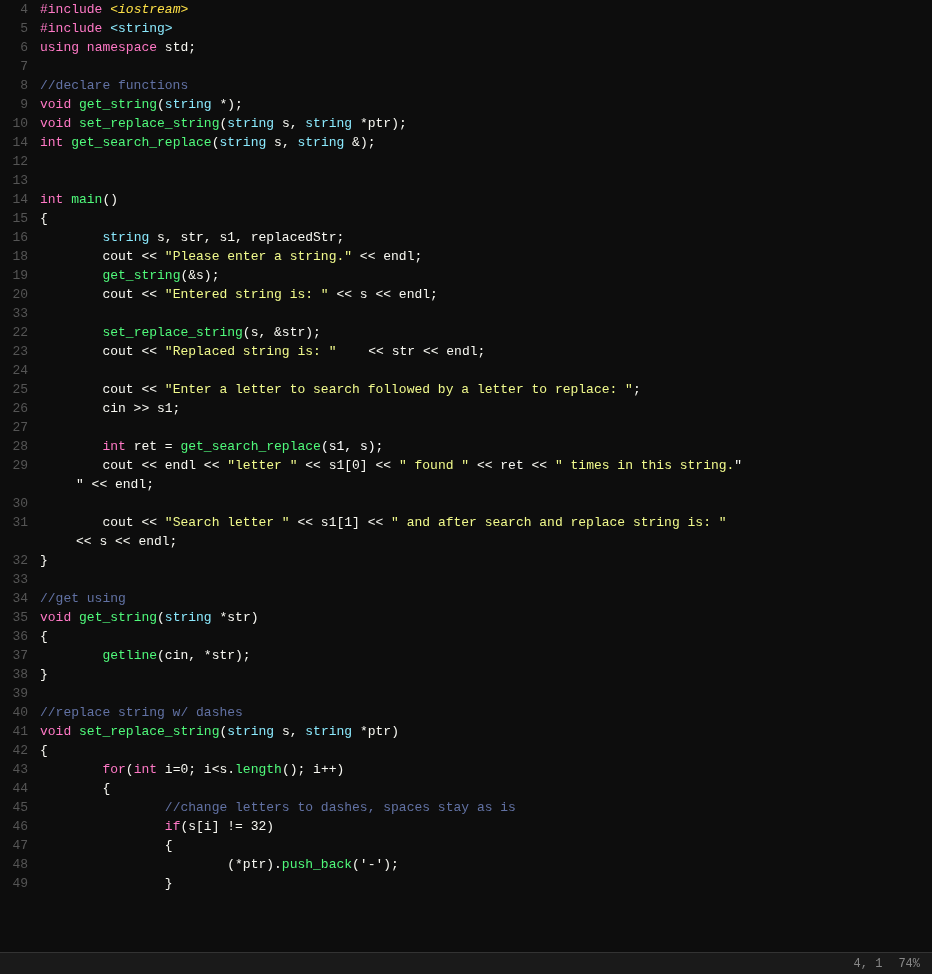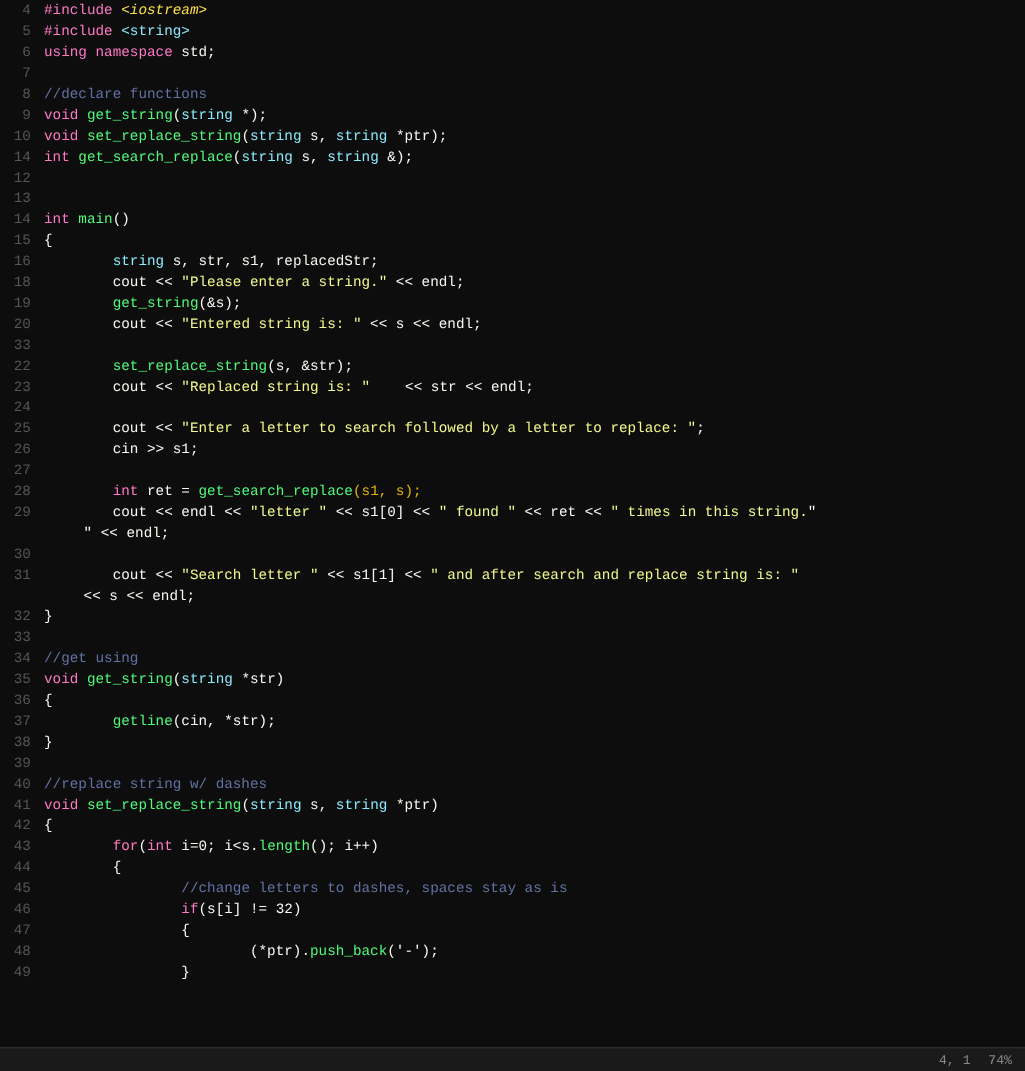--- a/index.html
+++ b/index.html
@@ -178,21 +178,21 @@
         <div class="line">
           <span class="line-number">26</span>
           <span class="line-content"><span style="color: rgb(248, 248, 242);">        cin &gt;&gt; s1;</span></span>
         </div>
         <div class="line">
           <span class="line-number">27</span>
           <span class="line-content"> </span>
         </div>
         <div class="line">
           <span class="line-number">28</span>
-          <span class="line-content"><span style="color: rgb(248, 248, 242);">        </span><span style="color: rgb(255, 121, 198);">int</span><span style="color: rgb(248, 248, 242);"> ret = </span><span style="color: rgb(80, 250, 123);">get_search_replace</span><span style="color: #eab308;">(s1, s);</span></span>
+          <span class="line-content"><span style="color: rgb(248, 248, 242);">        </span><span style="color: rgb(255, 121, 198);">int</span><span style="color: rgb(248, 248, 242);"> ret = </span><span style="color: rgb(80, 250, 123);">get_search_replace</span><span style="color: #ffffff;">(s1, s);</span></span>
         </div>
         <div class="line">
           <span class="line-number">29</span>
           <span class="line-content"><span style="color: rgb(248, 248, 242);">        cout &lt;&lt; endl &lt;&lt; </span><span style="color: rgb(241, 250, 140);">"letter "</span><span style="color: rgb(248, 248, 242);"> &lt;&lt; s1[0] &lt;&lt; </span><span style="color: rgb(241, 250, 140);">" found "</span><span style="color: rgb(248, 248, 242);"> &lt;&lt; ret &lt;&lt; </span><span style="color: rgb(241, 250, 140);">" times in this string.</span><span style="color: rgb(248, 248, 242);">"</span></span>
         </div>
         <div class="line">
           <span class="line-number"></span>
           <span class="line-content" style="padding-left: 40px;"><span style="color: rgb(248, 248, 242);">" &lt;&lt; endl;</span></span>
         </div>
         <div class="line">

